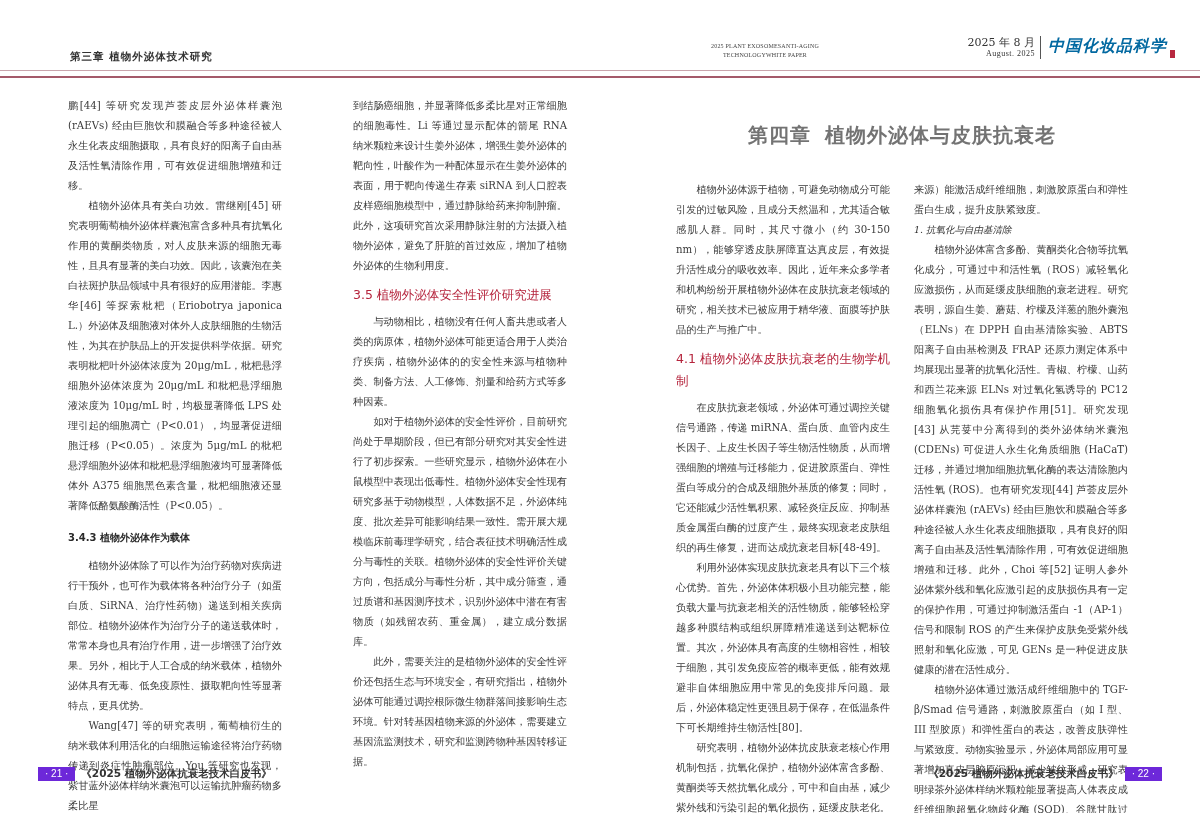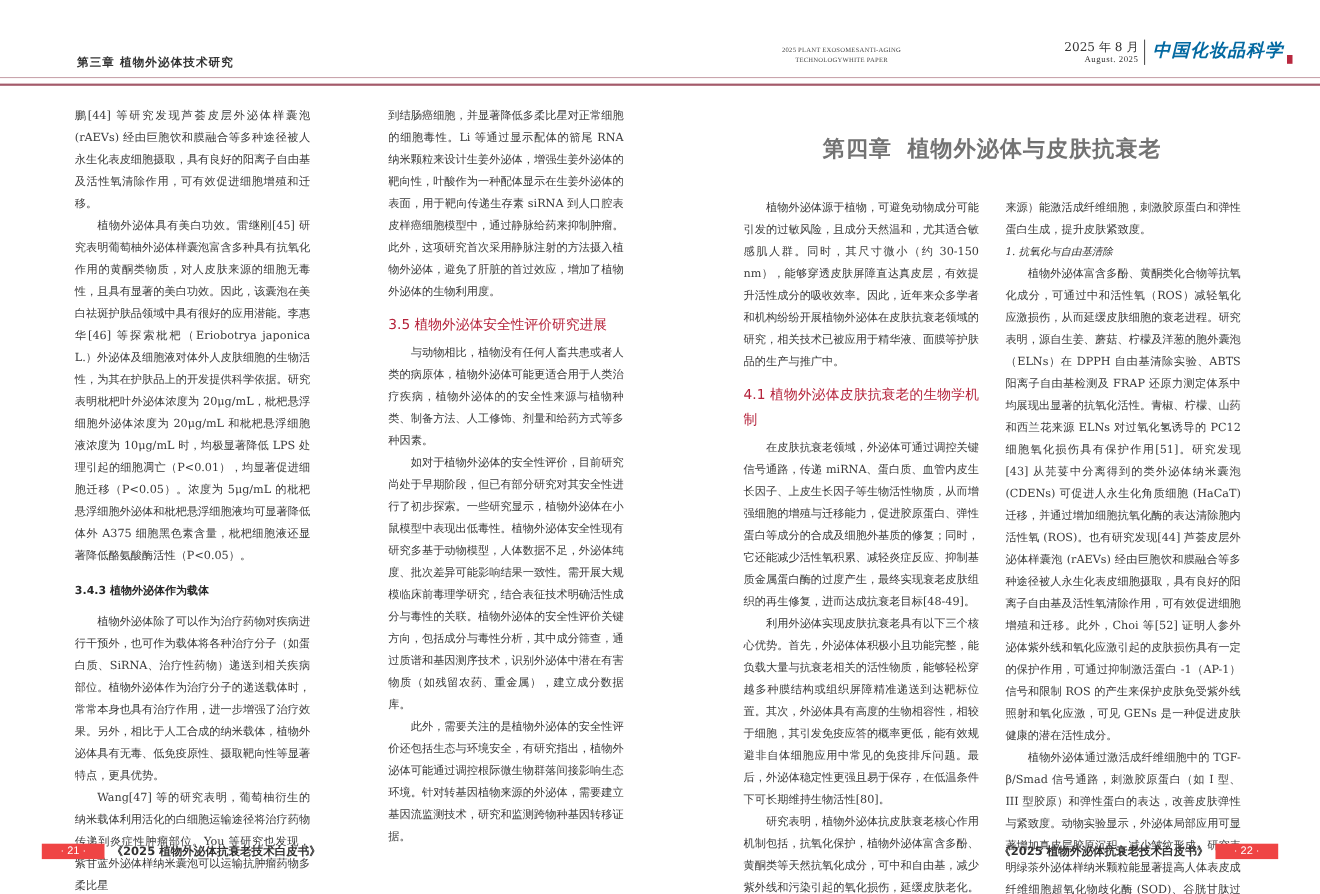--- a/index.html
+++ b/index.html
@@ -27,21 +27,21 @@
   #col1 { left: 68px; }
   #col2 { left: 306px; margin-left: 47px; }
   #col3 { left: 676px; top: 180px; }
   #col4 { left: 914px; top: 180px; }
 
   .chapter-title { position: absolute; left: 676px; top: 122px; width: 452px; text-align: center; font-family: "DejaVu Sans", "Liberation Sans", sans-serif; font-weight: bold; font-size: 20px; color: #737373; letter-spacing: 1px; }
   .chapter-title .gap { display: inline-block; width: 14px; }
 
   .footer-left { position: absolute; left: 38px; top: 767px; display: flex; align-items: center; }
   .footer-right { position: absolute; right: 38px; top: 767px; display: flex; align-items: center; }
-  .page-badge { background: #ef4444; color: #fff; font-family: "Liberation Sans", sans-serif; font-size: 10px; padding: 1px 17px; line-height: 12px; }
+  .page-badge { background: #6d28d9; color: #fff; font-family: "Liberation Sans", sans-serif; font-size: 10px; padding: 1px 7px; line-height: 12px; }
   .footer-title { font-family: "DejaVu Sans", "Liberation Sans", sans-serif; font-size: 10.5px; color: #333; margin: 0 6px; font-weight: bold; }
 </style>
 </head>
 <body>
 
 <div class="running-head-left">第三章 植物外泌体技术研究</div>
 <div class="running-head-center">
   <div>2025 PLANT EXOSOMESANTI-AGING</div>
   <div>TECHNOLOGYWHITE PAPER</div>
 </div>

